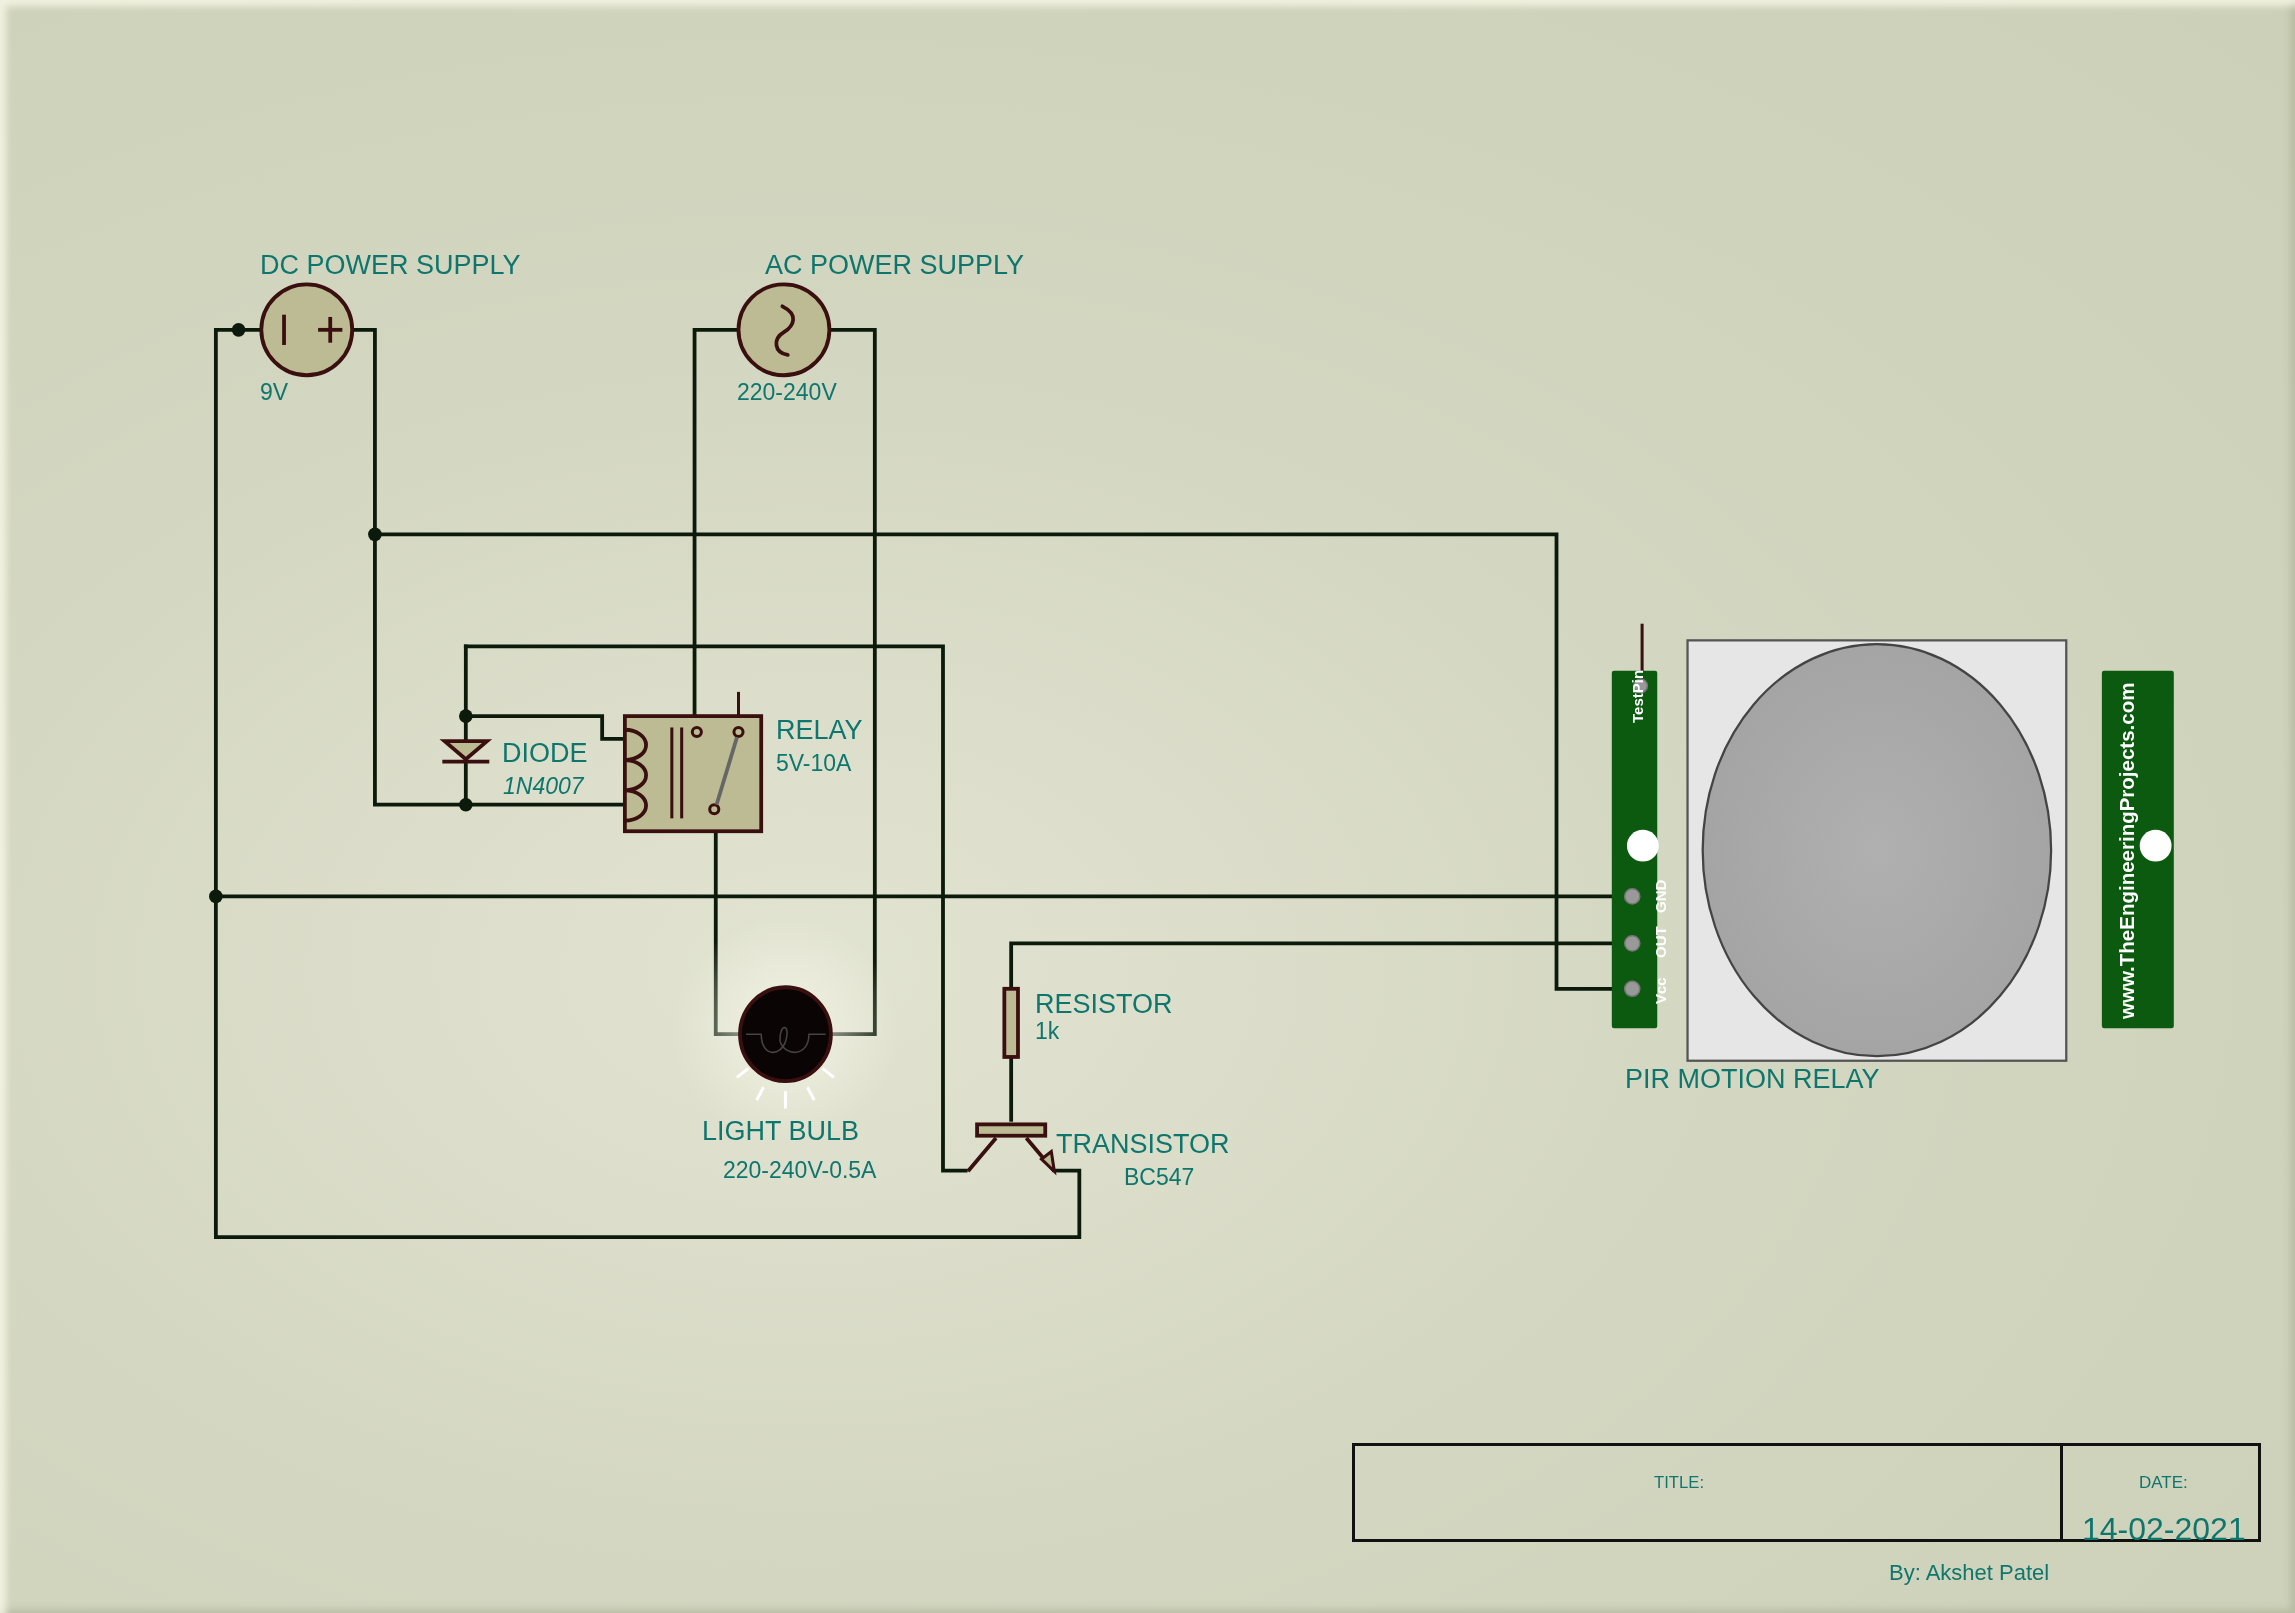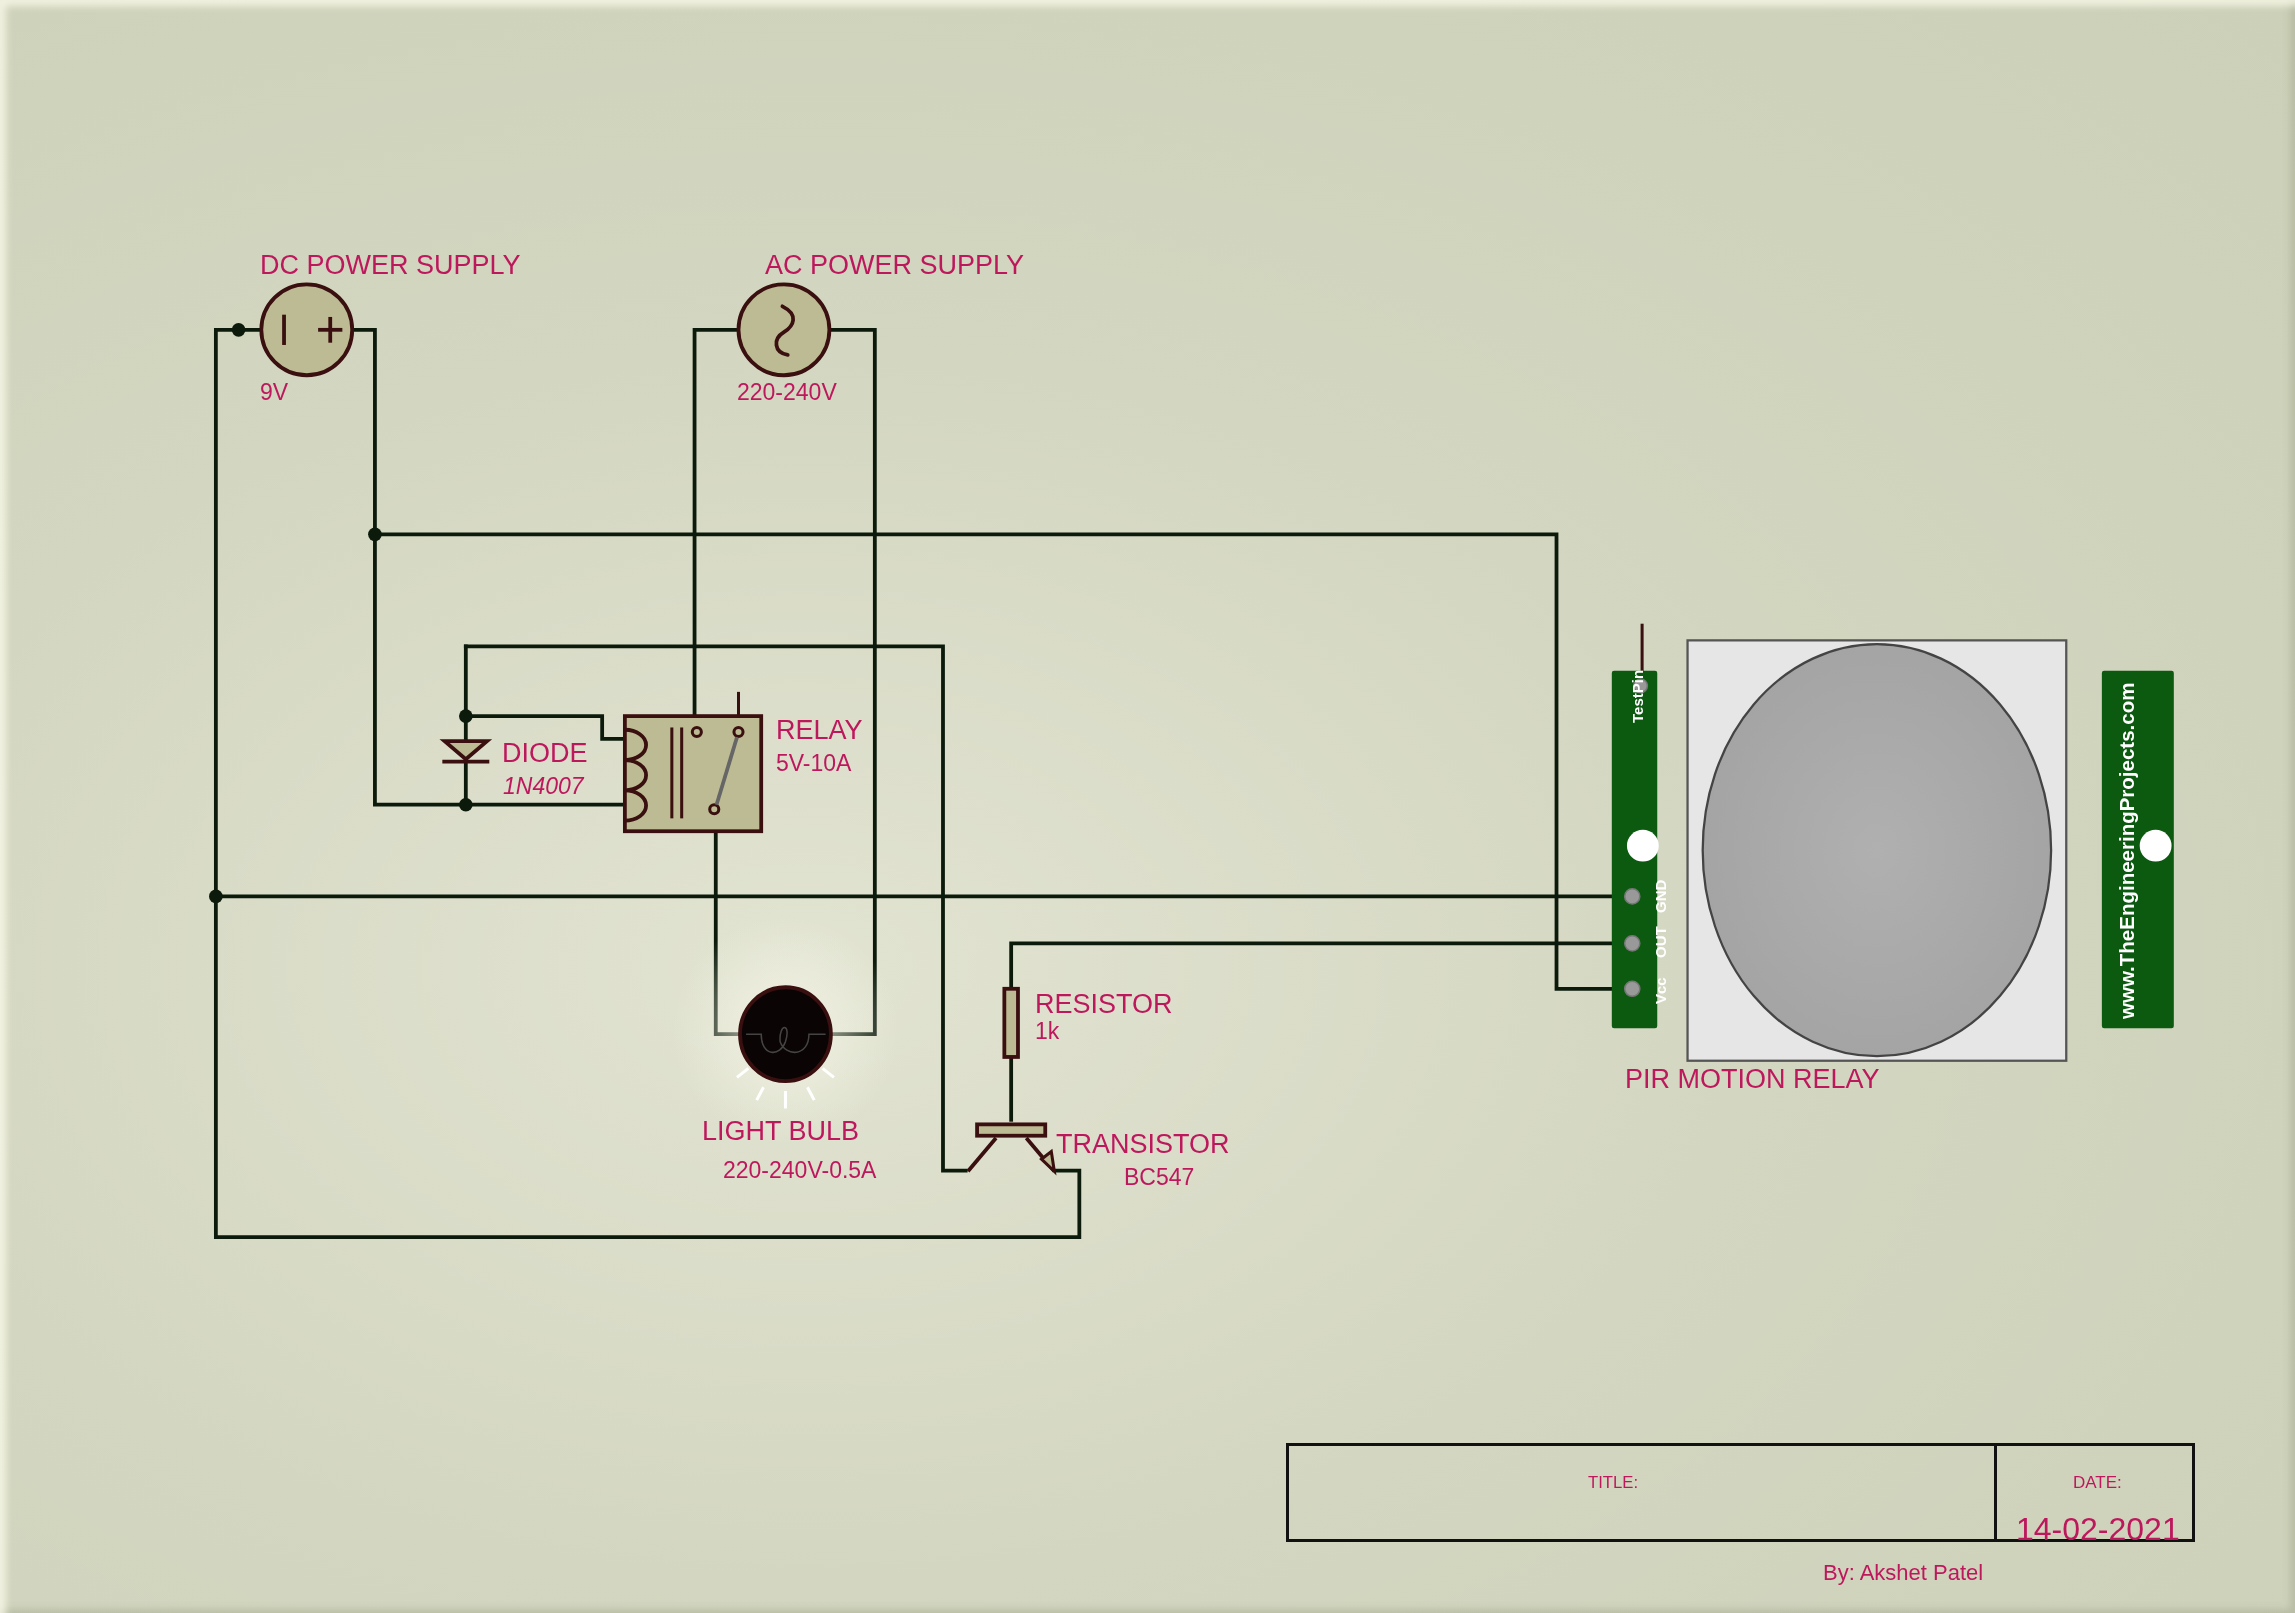--- a/index.html
+++ b/index.html
@@ -1,24 +1,24 @@
 <!DOCTYPE html>
 <html style="font-size:12px"><head>
 <meta charset="utf-8">
 <style>
   html, body { margin:0; padding:0; }
   body { width:2295px; height:1614px; background:#cfd2ba; position:relative; overflow:hidden; font-family:"Liberation Sans", sans-serif; }
   .sheet { position:absolute; left:0; top:0; width:2295px; height:1614px;
     background: radial-gradient(ellipse at 35% 60%, #e2e4d2 0%, #d3d6c0 45%, #cdd0b8 100%);
     box-shadow: inset 6px 6px 7.6px rgba(255,255,240,0.7), inset -4.5px -4.5px 7.6px rgba(160,165,140,0.5); }
   svg.schem { position:absolute; left:0; top:0; }
-  .lbl { position:absolute; color:#be185d; white-space:nowrap; }
+  .lbl { position:absolute; color:#0f766e; white-space:nowrap; }
   .big { font-size:27px; }
   .small { font-size:23px; }
-  .titleblock { position:absolute; left:1286px; top:1443px; width:909px; height:99px; border:3.8px solid #111; box-sizing:border-box; }
+  .titleblock { position:absolute; left:1352px; top:1443px; width:909px; height:99px; border:3.8px solid #111; box-sizing:border-box; }
   .tb-div { position:absolute; left:705px; top:0; width:3px; height:100%; background:#111; }
 </style>
 </head>
 <body>
 
 <div class="sheet"></div>
 
 <svg class="schem" width="2295" height="1614" viewBox="0 0 3030 2130">
   <defs>
     <radialGradient id="glow" cx="50%" cy="50%" r="50%">

